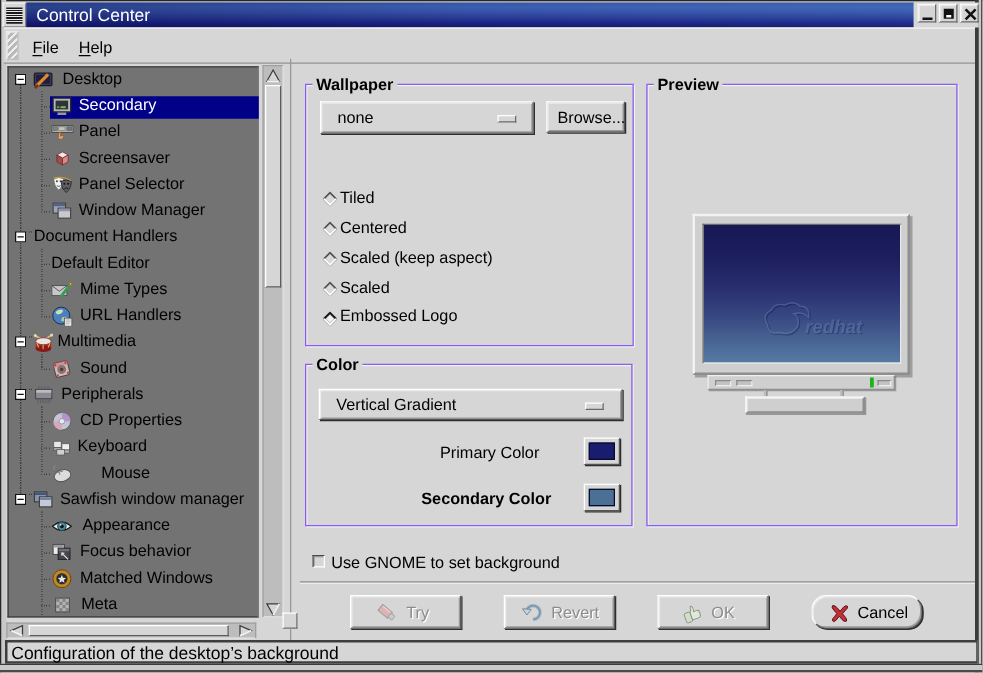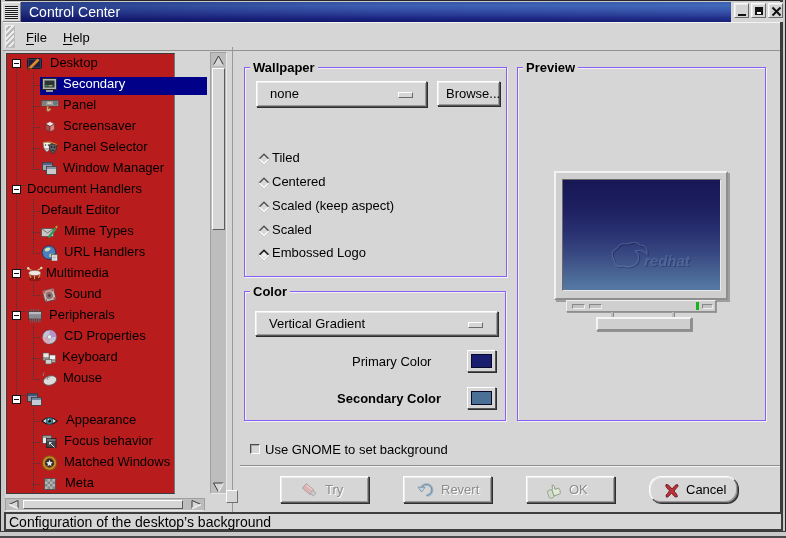--- a/index.html
+++ b/index.html
@@ -28,21 +28,21 @@
   .wbtn svg { position:absolute; left:1px; top:1px; }
 
   
   #menubar { left:3px; top:22px; width:777px; height:29px; background:#d6d6d6; border-top:1px solid #f4f4f4; border-bottom:1px solid #929292; }
   #menugrip { position:absolute; left:2px; top:2px; width:10px; height:23px;
      background:repeating-linear-gradient(135deg,#ececec 0 2px,#b8b8b8 2px 4px); border:1px solid #bdbdbd; border-top-color:#eee; border-left-color:#eee;}
   .mitem { position:absolute; top:7px; font-size:13px; }
   .mitem u { text-decoration:underline; text-underline-offset:2px; }
 
   
-  #treebox { left:6px; top:53px; width:169px; height:441px; background:#b91c1c; border:1px solid #3c3c3c; border-right-color:#777; }
+  #treebox { left:6px; top:53px; width:201px; height:441px; background:#737373; border:1px solid #3c3c3c; border-right-color:#777; }
   #treebox > div, #treebox > svg { margin-top:-2px; }
   .trow { position:absolute; left:0; font-size:13px; white-space:nowrap; }
   #selrow { position:absolute; left:33px; top:25px; width:167px; height:18px; background:#000089; }
   .tico { position:absolute; }
   .vdot { position:absolute; width:1px; background:repeating-linear-gradient(180deg,#3a3a3a 0 1px,transparent 1px 2px); }
   .hdot { position:absolute; height:1px; width:7px; background:repeating-linear-gradient(90deg,#3a3a3a 0 1px,transparent 1px 2px); }
   .exp { position:absolute; left:5px; width:9px; height:9px; background:#fff; border:1px solid #111; }
   .exp::after { content:""; position:absolute; left:1px; top:3px; width:5px; height:1px; background:#111; }
   
   #vsb { left:210px; top:52px; width:17px; height:442px; background:#bdbdbd; border:1px solid #a0a0a0; border-bottom-color:#e8e8e8; border-right-color:#e8e8e8;}
@@ -163,21 +163,22 @@
   <div class="trow" style="left:56px; top:108px;">Window Manager</div>
   <div class="trow" style="left:20px; top:129px;">Document Handlers</div>
   <div class="trow" style="left:34px; top:150px;">Default Editor</div>
   <div class="trow" style="left:57px; top:171px;">Mime Types</div>
   <div class="trow" style="left:57px; top:192px;">URL Handlers</div>
   <div class="trow" style="left:39px; top:213px;">Multimedia</div>
   <div class="trow" style="left:57px; top:234px;">Sound</div>
   <div class="trow" style="left:42px; top:255px;">Peripherals</div>
   <div class="trow" style="left:57px; top:276px;">CD Properties</div>
   <div class="trow" style="left:55px; top:297px;">Keyboard</div>
-  <div class="trow" style="left:56px; top:318px;">Mouse</div>
+  <div class="trow" style="left:74px; top:318px;">Mouse</div>
+  <div class="trow" style="left:41px; top:339px;">Sawfish window manager</div>
   <div class="trow" style="left:59px; top:360px;">Appearance</div>
   <div class="trow" style="left:57px; top:381px;">Focus behavior</div>
   <div class="trow" style="left:57px; top:402px;">Matched Windows</div>
   <div class="trow" style="left:58px; top:423px;">Meta</div>
   <svg class="tico" style="left:19px; top:4px;" width="18" height="16">
       <rect x="1.5" y="2.5" width="14" height="10" rx="1" fill="#3a3a58" stroke="#1a1a2a"></rect>
       <rect x="3" y="4" width="11" height="7" fill="#20203c"></rect>
       <path d="M3 13 L12.5 3.5" stroke="#e08830" stroke-width="2.6"></path>
       <path d="M2 14.5 L4.5 12" stroke="#7a3010" stroke-width="2"></path>
     </svg>

